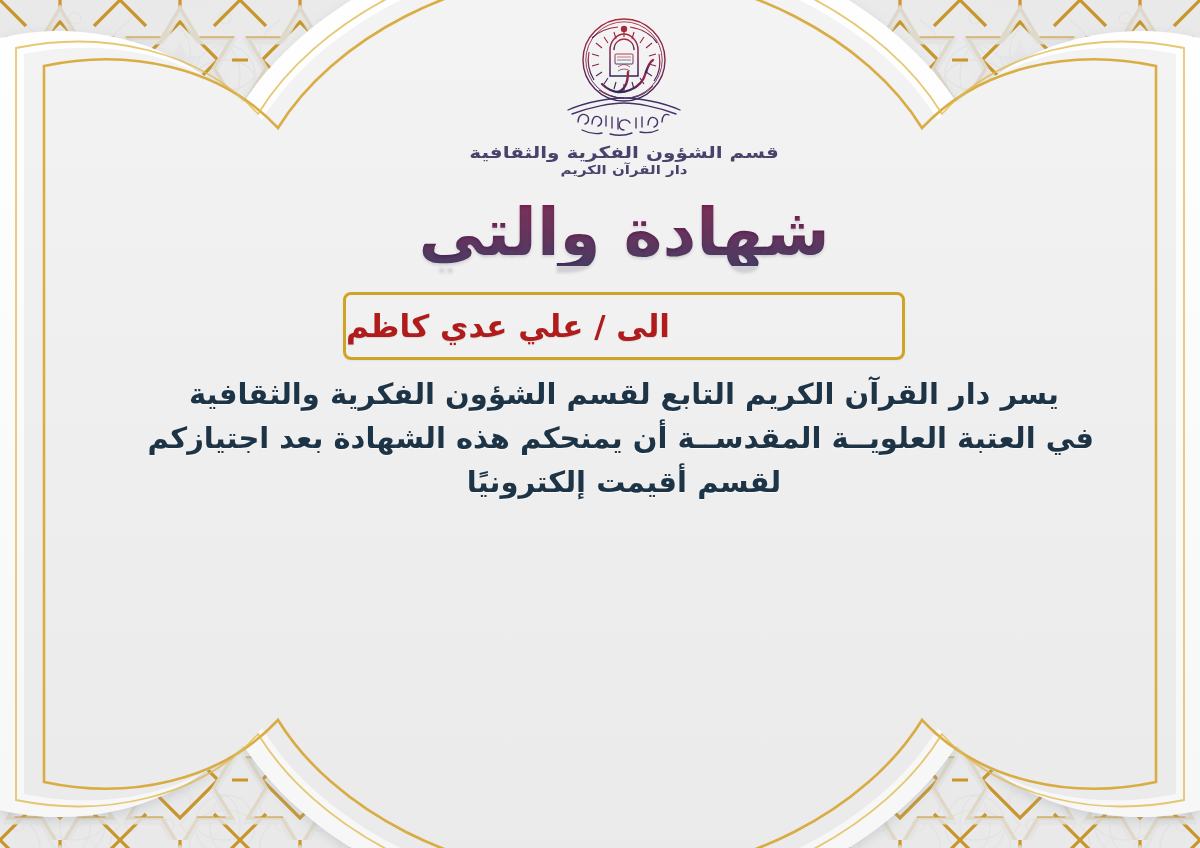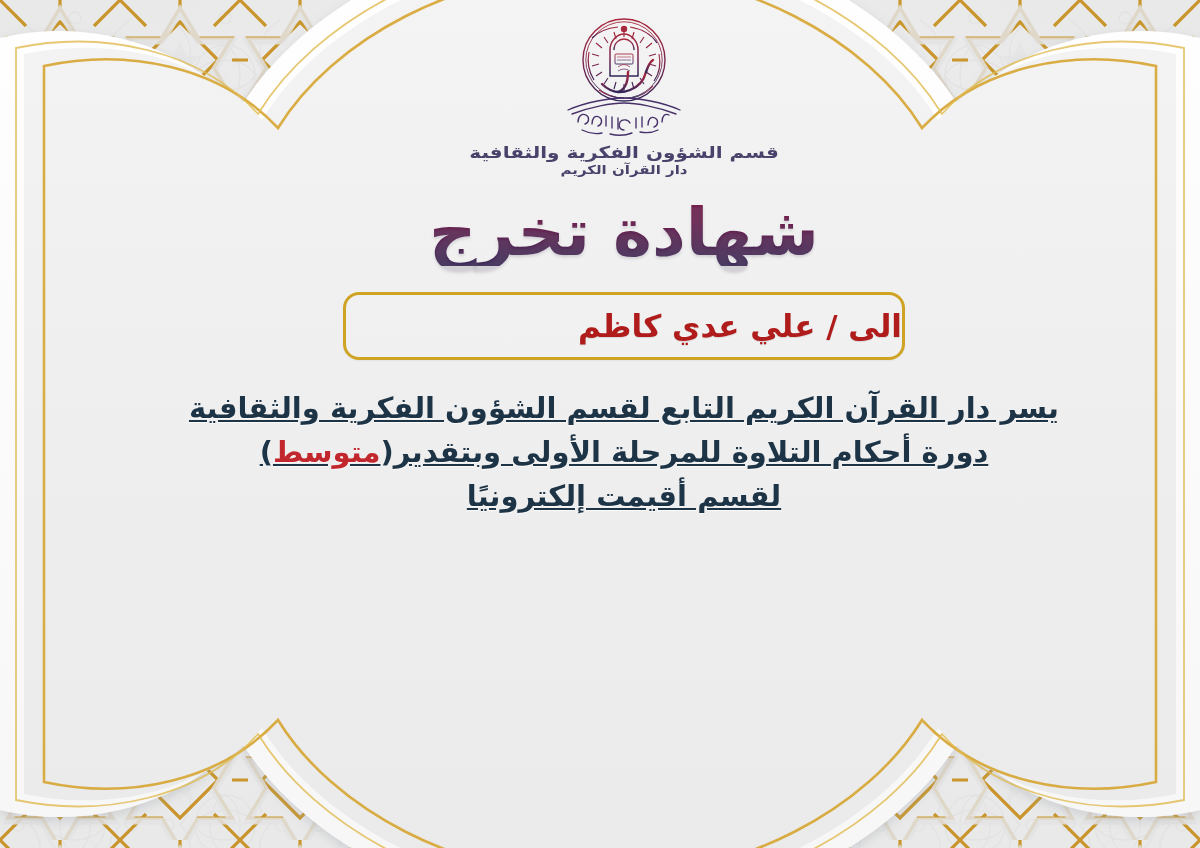--- a/index.html
+++ b/index.html
@@ -104,44 +104,43 @@
     -webkit-text-fill-color: transparent;
     text-shadow: 0 2px 3px rgba(120,110,130,0.25);
     letter-spacing: 1px;
   }
 
   .name-box {
     margin-top: 26px;
     width: 556px;
     height: 62px;
     border: 3px solid #cfa324;
-    border-radius: 16px;
+    border-radius: 8px;
     display: flex;
     align-items: center;
-    justify-content: flex-start;
+    justify-content: flex-end;
     box-shadow: 0 1px 2px rgba(0,0,0,0.05);
     background: rgba(255,255,255,0.10);
   }
   .name-text {
     font-size: 31px;
     font-weight: 700;
     color: #b01b1b;
     letter-spacing: 0.5px;
     text-shadow: 0 1px 1px rgba(0,0,0,0.10);
   }
 
   .body-block {
-    margin-top: 26px;
+    margin-top: 12px;
     width: 940px;
     color: #1d3346;
     font-size: 29px;
     font-weight: 700;
     line-height: 1.52;
     text-shadow: 0 1px 1px rgba(255,255,255,0.7);
-    text-decoration: underline;
   }
   .body-line { white-space: nowrap; }
   .grade { color: #c1272d; }
   .date-line { font-size: 28px; }
 </style>
 </head>
 <body>
 
 <div id="certificate">
 
@@ -331,26 +330,26 @@
           <path d="M24 120 q10 5 20 3 M52 124 q12 3 22 -1 M82 122 q10 2 18 -2"></path>
         </g>
       </svg>
 
       <div class="sublogo">
         <div class="sublogo-line1">قسم الشؤون الفكرية والثقافية</div>
         <div class="sublogo-line2">دار القرآن الكريم</div>
       </div>
     </div>
 
-    <div class="cert-title">شهادة تخرج</div>
+    <div class="cert-title">شهادة والتي</div>
 
     <div class="name-box">
       <span class="name-text">الى / علي عدي كاظم</span>
     </div>
 
     <div class="body-block">
       <div class="body-line">يسر دار القرآن الكريم التابع لقسم الشؤون الفكرية والثقافية</div>
-      <div class="body-line"><span>دورة أحكام التلاوة للمرحلة الأولى وبتقدير(</span><span class="grade">متوسط</span><span>)</span></div>
+      <div class="body-line">في العتبة العلويــة المقدســة أن يمنحكم هذه الشهادة بعد اجتيازكم</div>
       <div class="body-line">لقسم أقيمت إلكترونيًا</div>
     </div>
 
   </div>
 </div>
 
 </body></html>

